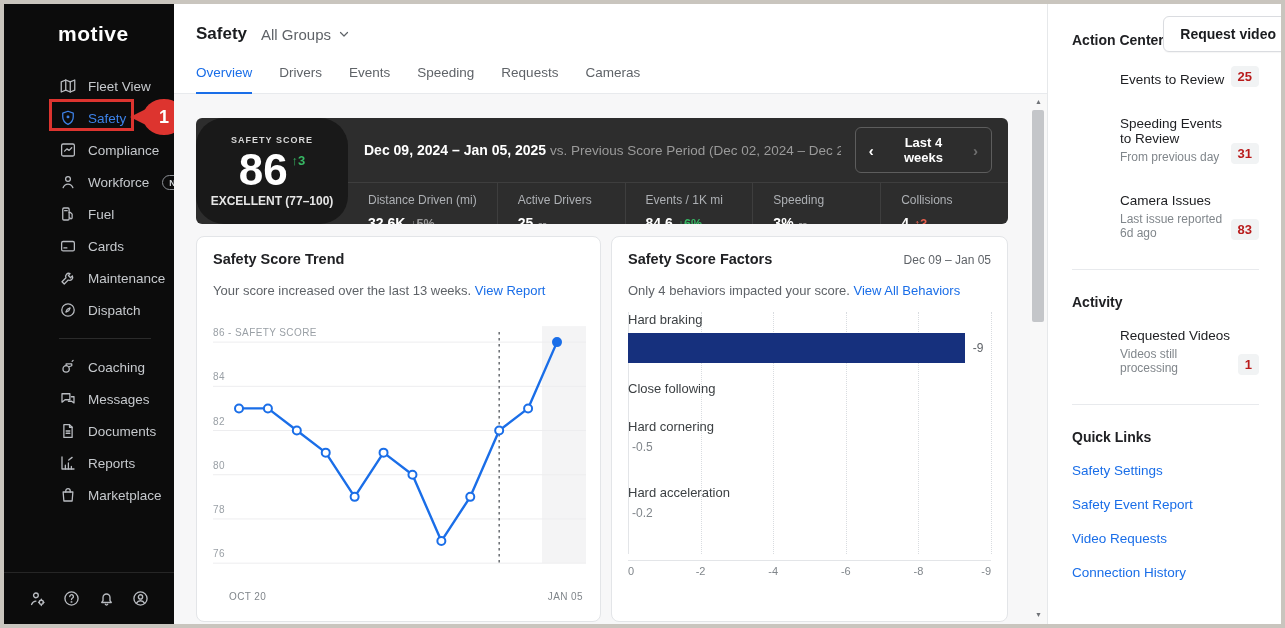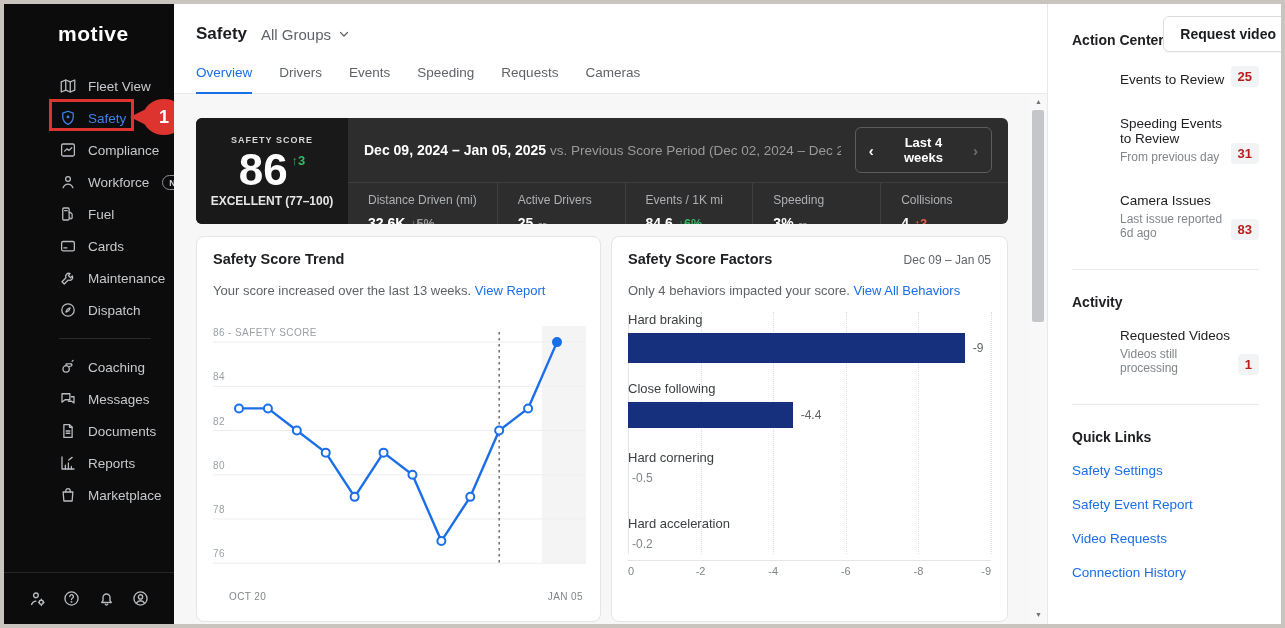--- a/index.html
+++ b/index.html
@@ -32,21 +32,21 @@
   .group-select svg { width:12px; height:12px; }
   .tabs { display:flex; gap:27px; margin:21px 0 0 22px; }
   .tab { font-size:13.5px; color:#5f6368; padding-bottom:12px; cursor:pointer; }
   .tab.active { color:#1a6ee8; border-bottom:3px solid #1a6ee8; font-weight:500; }
   .request-video { position:absolute; top:12px; right:-12px; z-index:30; background:#fff; border:1px solid #dadce0; border-radius:6px; padding:9px 16px; font-size:14px; font-weight:700; color:#1a1c1f; font-family:"Liberation Sans",sans-serif; cursor:pointer; box-shadow:0 1px 1px rgba(0,0,0,.04); }
 
   .content { position:absolute; left:0; right:17px; top:90px; bottom:0; background:#f7f7f8; padding:24px 22px 0 22px; overflow:hidden; }
 
   
   .banner { display:flex; height:106px; border-radius:6px; overflow:hidden; background:#2d2d2d; }
-  .score-block { width:152px; background:#191919; display:flex; flex-direction:column; align-items:center; justify-content:center; padding:10px 6px; }
+  .score-block { width:152px; background:#191919; display:flex; flex-direction:column; align-items:center; justify-content:center; padding:10px 6px;border-radius:28px; }
   .score-label { font-size:9px; letter-spacing:1px; color:#d8d8d8; font-weight:700; }
   .score-line { display:flex; align-items:flex-start; margin-top:2px; }
   .score-value { font-size:44px; line-height:46px; font-weight:700; color:#fff; }
   .score-delta { font-size:13px; font-weight:700; color:#37b864; margin:6px 0 0 4px; }
   .score-range { font-size:12px; color:#e6e6e6; font-weight:700; margin-top:1px; }
   .banner-right { flex:1; display:flex; flex-direction:column; }
   .banner-top { display:flex; align-items:center; justify-content:space-between; padding:9px 16px; border-bottom:1px solid #3e3e3e; }
   .period-text { font-size:13.5px; color:#9a9a9a; white-space:nowrap; overflow:hidden; }
   .period-current { color:#fff; font-weight:700; font-size:14px; }
   .weeks-btn { display:flex; align-items:center; gap:12px; border:1px solid #5d5d5d; background:transparent; border-radius:6px; padding:7px 13px; color:#fff; font-size:13px; font-weight:700; cursor:pointer; font-family:"Liberation Sans",sans-serif; margin-left:14px; }
@@ -376,24 +376,20 @@
               <div class="f-grid" style="left: 100%;"></div>
               <div class="f-row" style="margin-bottom: 18px;">
                 <div class="f-label">Hard braking</div>
                 <div class="f-bar-line">
                   <div class="f-bar" style="width: 92.7835%; height: 30px; background: rgb(22, 48, 125);"></div>
                   <span class="f-value">-9</span>
                 </div>
               </div>
               <div class="f-row" style="margin-bottom: 22px;">
                 <div class="f-label">Close following</div>
-                <div class="f-bar-line">
-                  <div class="f-bar" style="width: 45.3608%; height: 26px; background: rgb(22, 48, 125);"></div>
-                  <span class="f-value">-4.4</span>
-                </div>
               </div>
               <div class="f-row" style="margin-bottom: 29px;">
                 <div class="f-label">Hard cornering</div>
                 <div class="f-small-value">-0.5</div>
               </div>
               <div class="f-row" style="margin-bottom: 0px;">
                 <div class="f-label">Hard acceleration</div>
                 <div class="f-small-value">-0.2</div>
               </div>
             </div>

